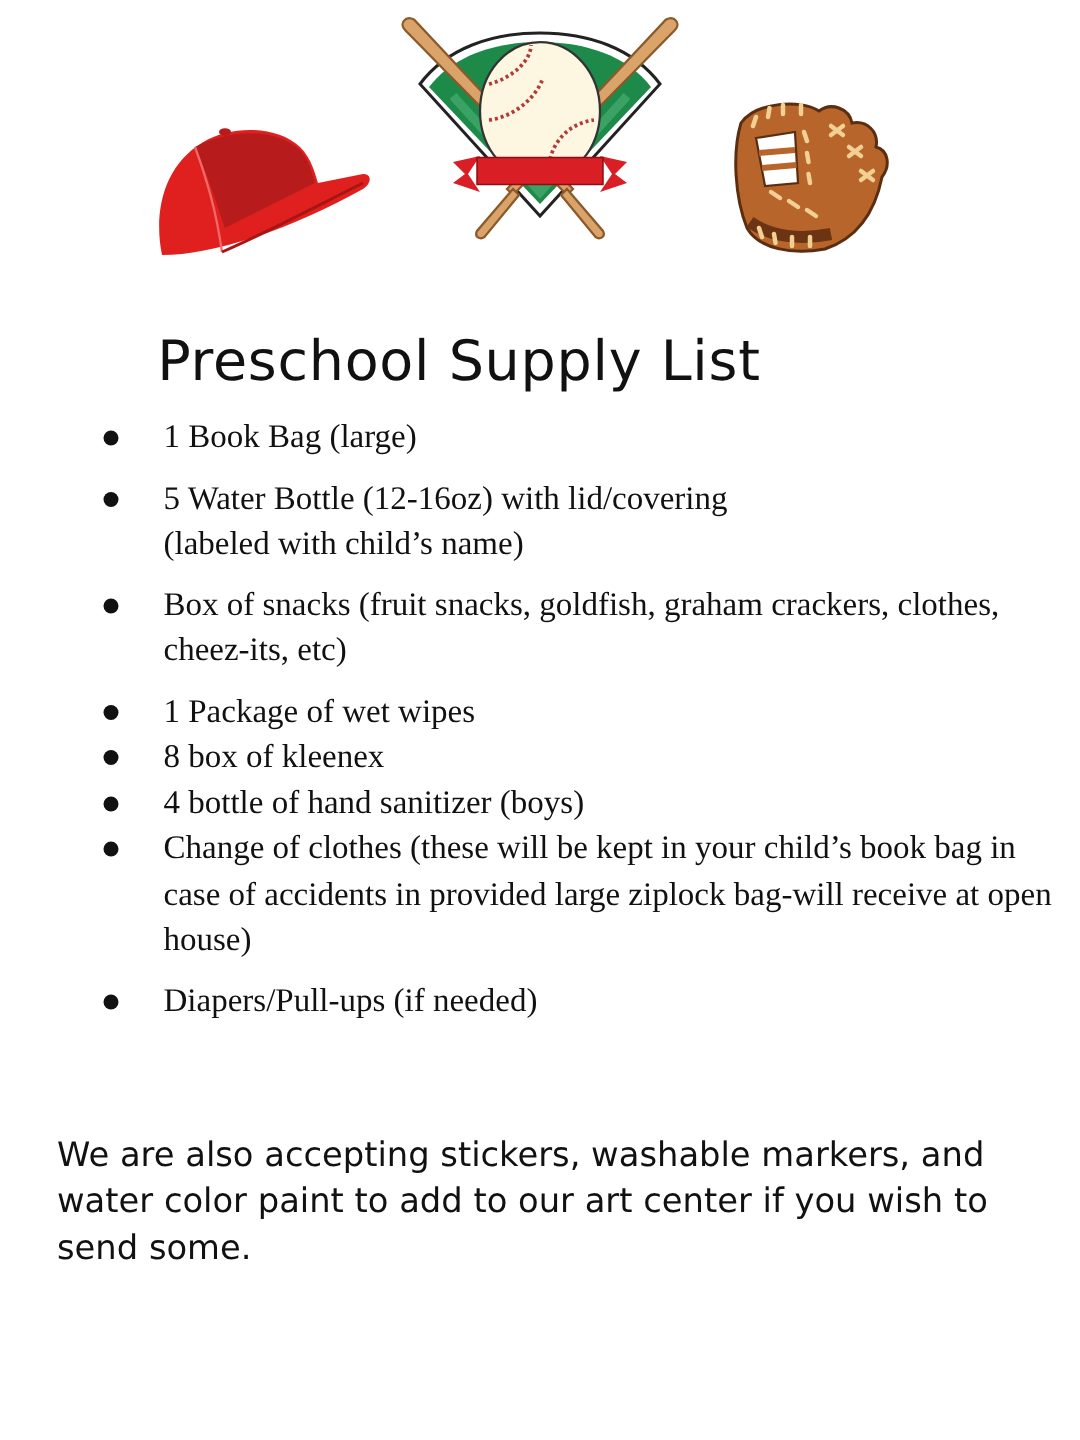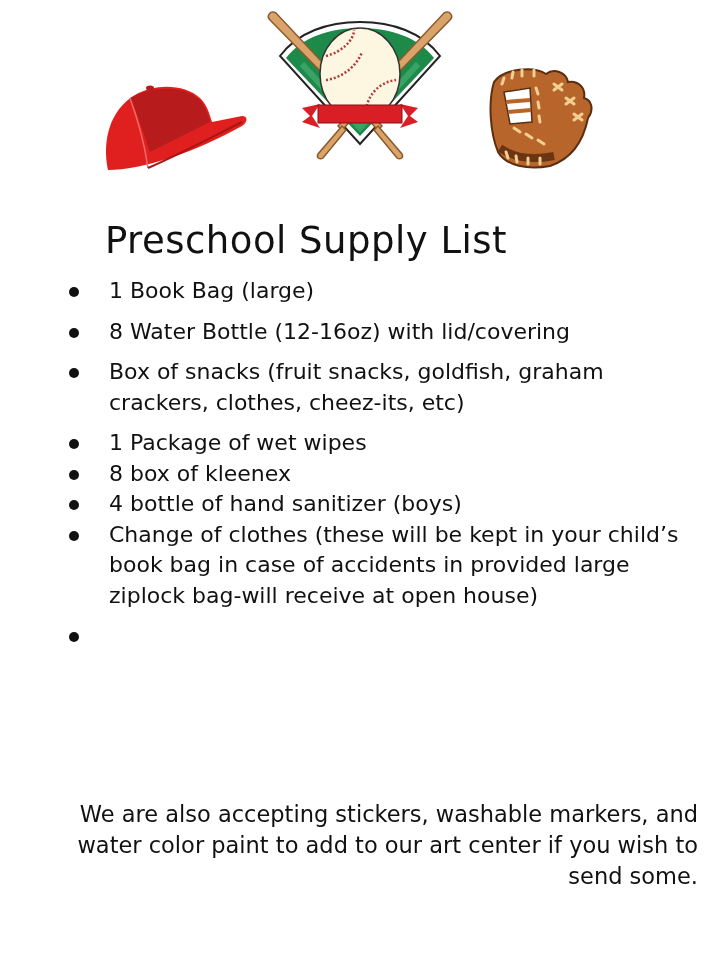--- a/index.html
+++ b/index.html
@@ -37,45 +37,45 @@
     .list {
       position: absolute;
       left: 66px;
       top: 276px;
       width: 640px;
       margin: 0;
       padding: 0;
       list-style: none;
       font-size: 22px;
       line-height: 30.5px;
+      font-family: Liberation Serif, serif;
     }
     .list li {
       position: relative;
       padding-left: 43px;
     }
     .list li .bullet {
       position: absolute;
       left: 3px;
       top: 11px;
       width: 10px;
       height: 10px;
       border-radius: 50%;
       background: #111;
     }
     .list li.gap-after { margin-bottom: 10px; }
     .list li .small { font-size: 22px; }
 
     .footer-note {
       position: absolute;
       left: 38px;
-      top: 776px;
+      top: 732px;
       width: 660px;
       font-size: 22.5px;
       line-height: 31px;
-      text-align: right;
     }
   </style>
 </head>
 <body>
 
 <div class="icon" id="cap">
   <svg viewBox="0 0 148 94" width="148" height="94">
     <path d="M8 90 C2 60 10 30 35 15 C55 3 85 4 100 18 C108 26 110 36 112 42 L142 36 C148 36 148 42 142 46 C120 58 95 70 70 78 C45 86 25 90 8 90 Z" fill="#e0201f"></path>
     <path d="M30 18 C55 5 85 6 100 20 C106 27 108 35 110 42 C90 52 70 62 50 72 C44 55 38 35 30 18 Z" fill="#b81b1b"></path>
     <path d="M30 18 C38 40 44 60 48 88" stroke="#f06a6a" stroke-width="1.5" fill="none"></path>
@@ -129,21 +129,22 @@
 
 <h1 class="title">Preschool Supply List</h1>
 
 <ul class="list">
   <li class="gap-after">
     <span class="bullet"></span>
     <span>1 Book Bag (large)</span>
   </li>
   <li class="gap-after">
     <span class="bullet"></span>
-    <span>8 Water Bottle</span><span class="small"> (12-16oz) with lid/covering</span><br>
+    <span>5 Water Bottle</span><span class="small"> (12-16oz) with lid/covering</span><br>
+    <span class="small">(labeled with child’s name)</span>
   </li>
   <li class="gap-after">
     <span class="bullet"></span>
     <span>Box of snacks (fruit snacks, goldfish, graham crackers, clothes, cheez-its, etc)</span>
   </li>
   <li>
     <span class="bullet"></span>
     <span>1 Package of wet wipes</span>
   </li>
   <li>
@@ -153,16 +154,17 @@
   <li>
     <span class="bullet"></span>
     <span>4 bottle of hand sanitizer (boys)</span>
   </li>
   <li class="gap-after">
     <span class="bullet"></span>
     <span>Change of clothes (these will be kept in your child’s book bag in case of accidents in provided large ziplock bag-will receive at open house)</span>
   </li>
   <li>
     <span class="bullet"></span>
+    <span>Diapers/Pull-ups (if needed)</span>
   </li>
 </ul>
 
 <p class="footer-note">We are also accepting stickers, washable markers, and water color paint to add to our art center if you wish to send some.</p>
 
 </body></html>

